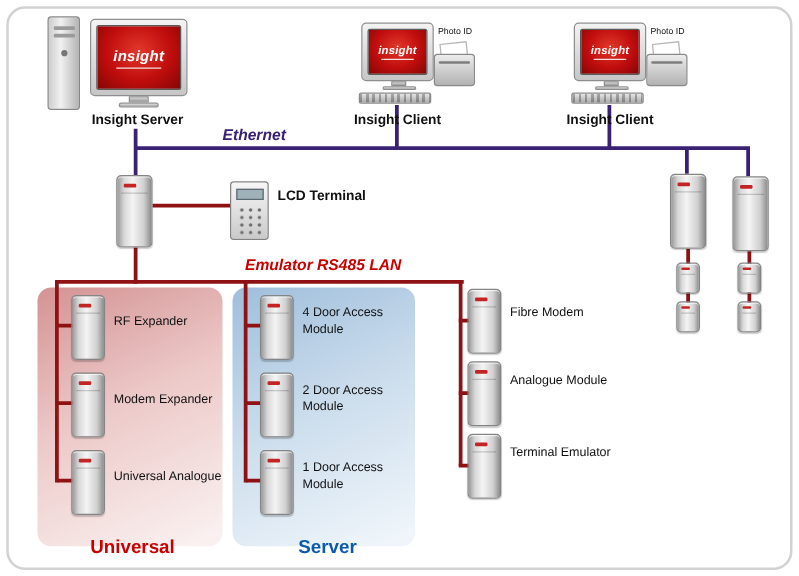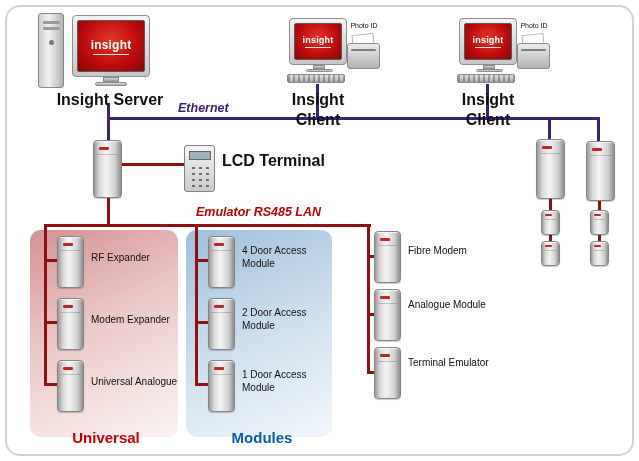--- a/index.html
+++ b/index.html
@@ -29,37 +29,37 @@
   .rs{background:var(--rs485-line)}
   .module{position:absolute;z-index:3;border:1px solid #858585;border-radius:4px;
     background:linear-gradient(to right,#9a9a9a 0%,#d8d8d8 20%,#f4f4f4 45%,#d0d0d0 78%,#8d8d8d 100%);
     box-shadow:inset 0 1px 0 rgba(255,255,255,.65), 0 1px 1px rgba(0,0,0,.2)}
   .module::before{content:"";position:absolute;top:6px;left:5px;width:10px;height:3px;background:#c32424;border-radius:1px}
   .module::after{content:"";position:absolute;top:13px;left:3px;right:3px;height:1px;background:rgba(0,0,0,.18)}
   .module.mini::before{top:3px;left:3px;width:7px;height:2px}
   .module.mini::after{top:8px}
 
   .label{position:absolute;z-index:4;font-size:10px;line-height:1.25}
-  .label.bold{font-weight:bold;font-size:16px}
+  .label.bold{font-weight:bold;font-size:11px}
   .label.center{text-align:center}
   .multiline{white-space:pre-line}
   .bus-label{position:absolute;z-index:4;font-weight:bold;font-style:italic;font-size:12.5px}
   .eth-label{color:var(--ethernet-line)}
   .rs-label{color:var(--rs485-label)}
   .group-title{position:absolute;z-index:4;font-weight:bold;font-size:15px;text-align:center}
   .sec-title{color:var(--security-title)}
   .acc-title{color:var(--access-title)}
   .tiny{font-size:7px;line-height:1.1}
 
   .monitor{position:absolute;z-index:3;background:linear-gradient(#f3f3f3,#c6c6c6);
     border:1px solid #8e8e8e;border-radius:4px}
   .screen{position:absolute;inset:4px;border:1px solid #5a5a5a;border-radius:2px;
     background:radial-gradient(ellipse at 50% 40%,#e2392c 0%,var(--screen-red) 55%,#860505 100%);
     display:flex;flex-direction:column;align-items:center;justify-content:center;color:#fff}
-  .brand{font-weight:bold;letter-spacing:.2px}
+  .brand{font-weight:bold;font-style:italic;letter-spacing:.2px}
   .brand-rule{width:55%;height:1px;background:rgba(255,255,255,.85);margin-top:2px}
   .stand{position:absolute;z-index:3;background:linear-gradient(#d9d9d9,#9c9c9c);border:1px solid #8e8e8e}
   .base{position:absolute;z-index:3;background:linear-gradient(#e3e3e3,#a5a5a5);border:1px solid #8e8e8e;border-radius:2px}
   .keyboard{position:absolute;z-index:3;border:1px solid #8a8a8a;border-radius:2px;
     background:linear-gradient(#e6e6e6,#ababab),repeating-linear-gradient(90deg,#bbb 0 2px,transparent 2px 5px);
     background-blend-mode:multiply}
   .printer{position:absolute;z-index:3;background:linear-gradient(#ececec,#b2b2b2);border:1px solid #8a8a8a;border-radius:3px}
   .printer::after{content:"";position:absolute;left:3px;right:3px;top:5px;height:2px;background:#7d7d7d;border-radius:1px}
   .paper{position:absolute;z-index:2;background:#fff;border:1px solid #b5b5b5;transform:rotate(-6deg)}
   .tower{position:absolute;z-index:3;background:linear-gradient(to right,#cdcdcd,#f1f1f1 40%,#b4b4b4);
@@ -178,21 +178,21 @@
 
   <div class="module" style="left:208px;top:236px;width:27px;height:52px"></div>
   <div class="label multiline" style="left:242px;top:245px">4 Door Access
 Module</div>
   <div class="module" style="left:208px;top:298px;width:27px;height:52px"></div>
   <div class="label multiline" style="left:242px;top:307px">2 Door Access
 Module</div>
   <div class="module" style="left:208px;top:360px;width:27px;height:52px"></div>
   <div class="label multiline" style="left:242px;top:369px">1 Door Access
 Module</div>
-  <div class="group-title acc-title" style="left:212px;top:429px;width:100px">Modules</div>
+  <div class="group-title acc-title" style="left:212px;top:429px;width:100px">Server</div>
 
   <div class="module" style="left:374px;top:231px;width:27px;height:52px"></div>
   <div class="label" style="left:408px;top:245px">Fibre Modem</div>
   <div class="module" style="left:374px;top:289px;width:27px;height:52px"></div>
   <div class="label" style="left:408px;top:299px">Analogue Module</div>
   <div class="module" style="left:374px;top:347px;width:27px;height:52px"></div>
   <div class="label" style="left:408px;top:357px">Terminal Emulator</div>
 </div>
 
 </body></html>

